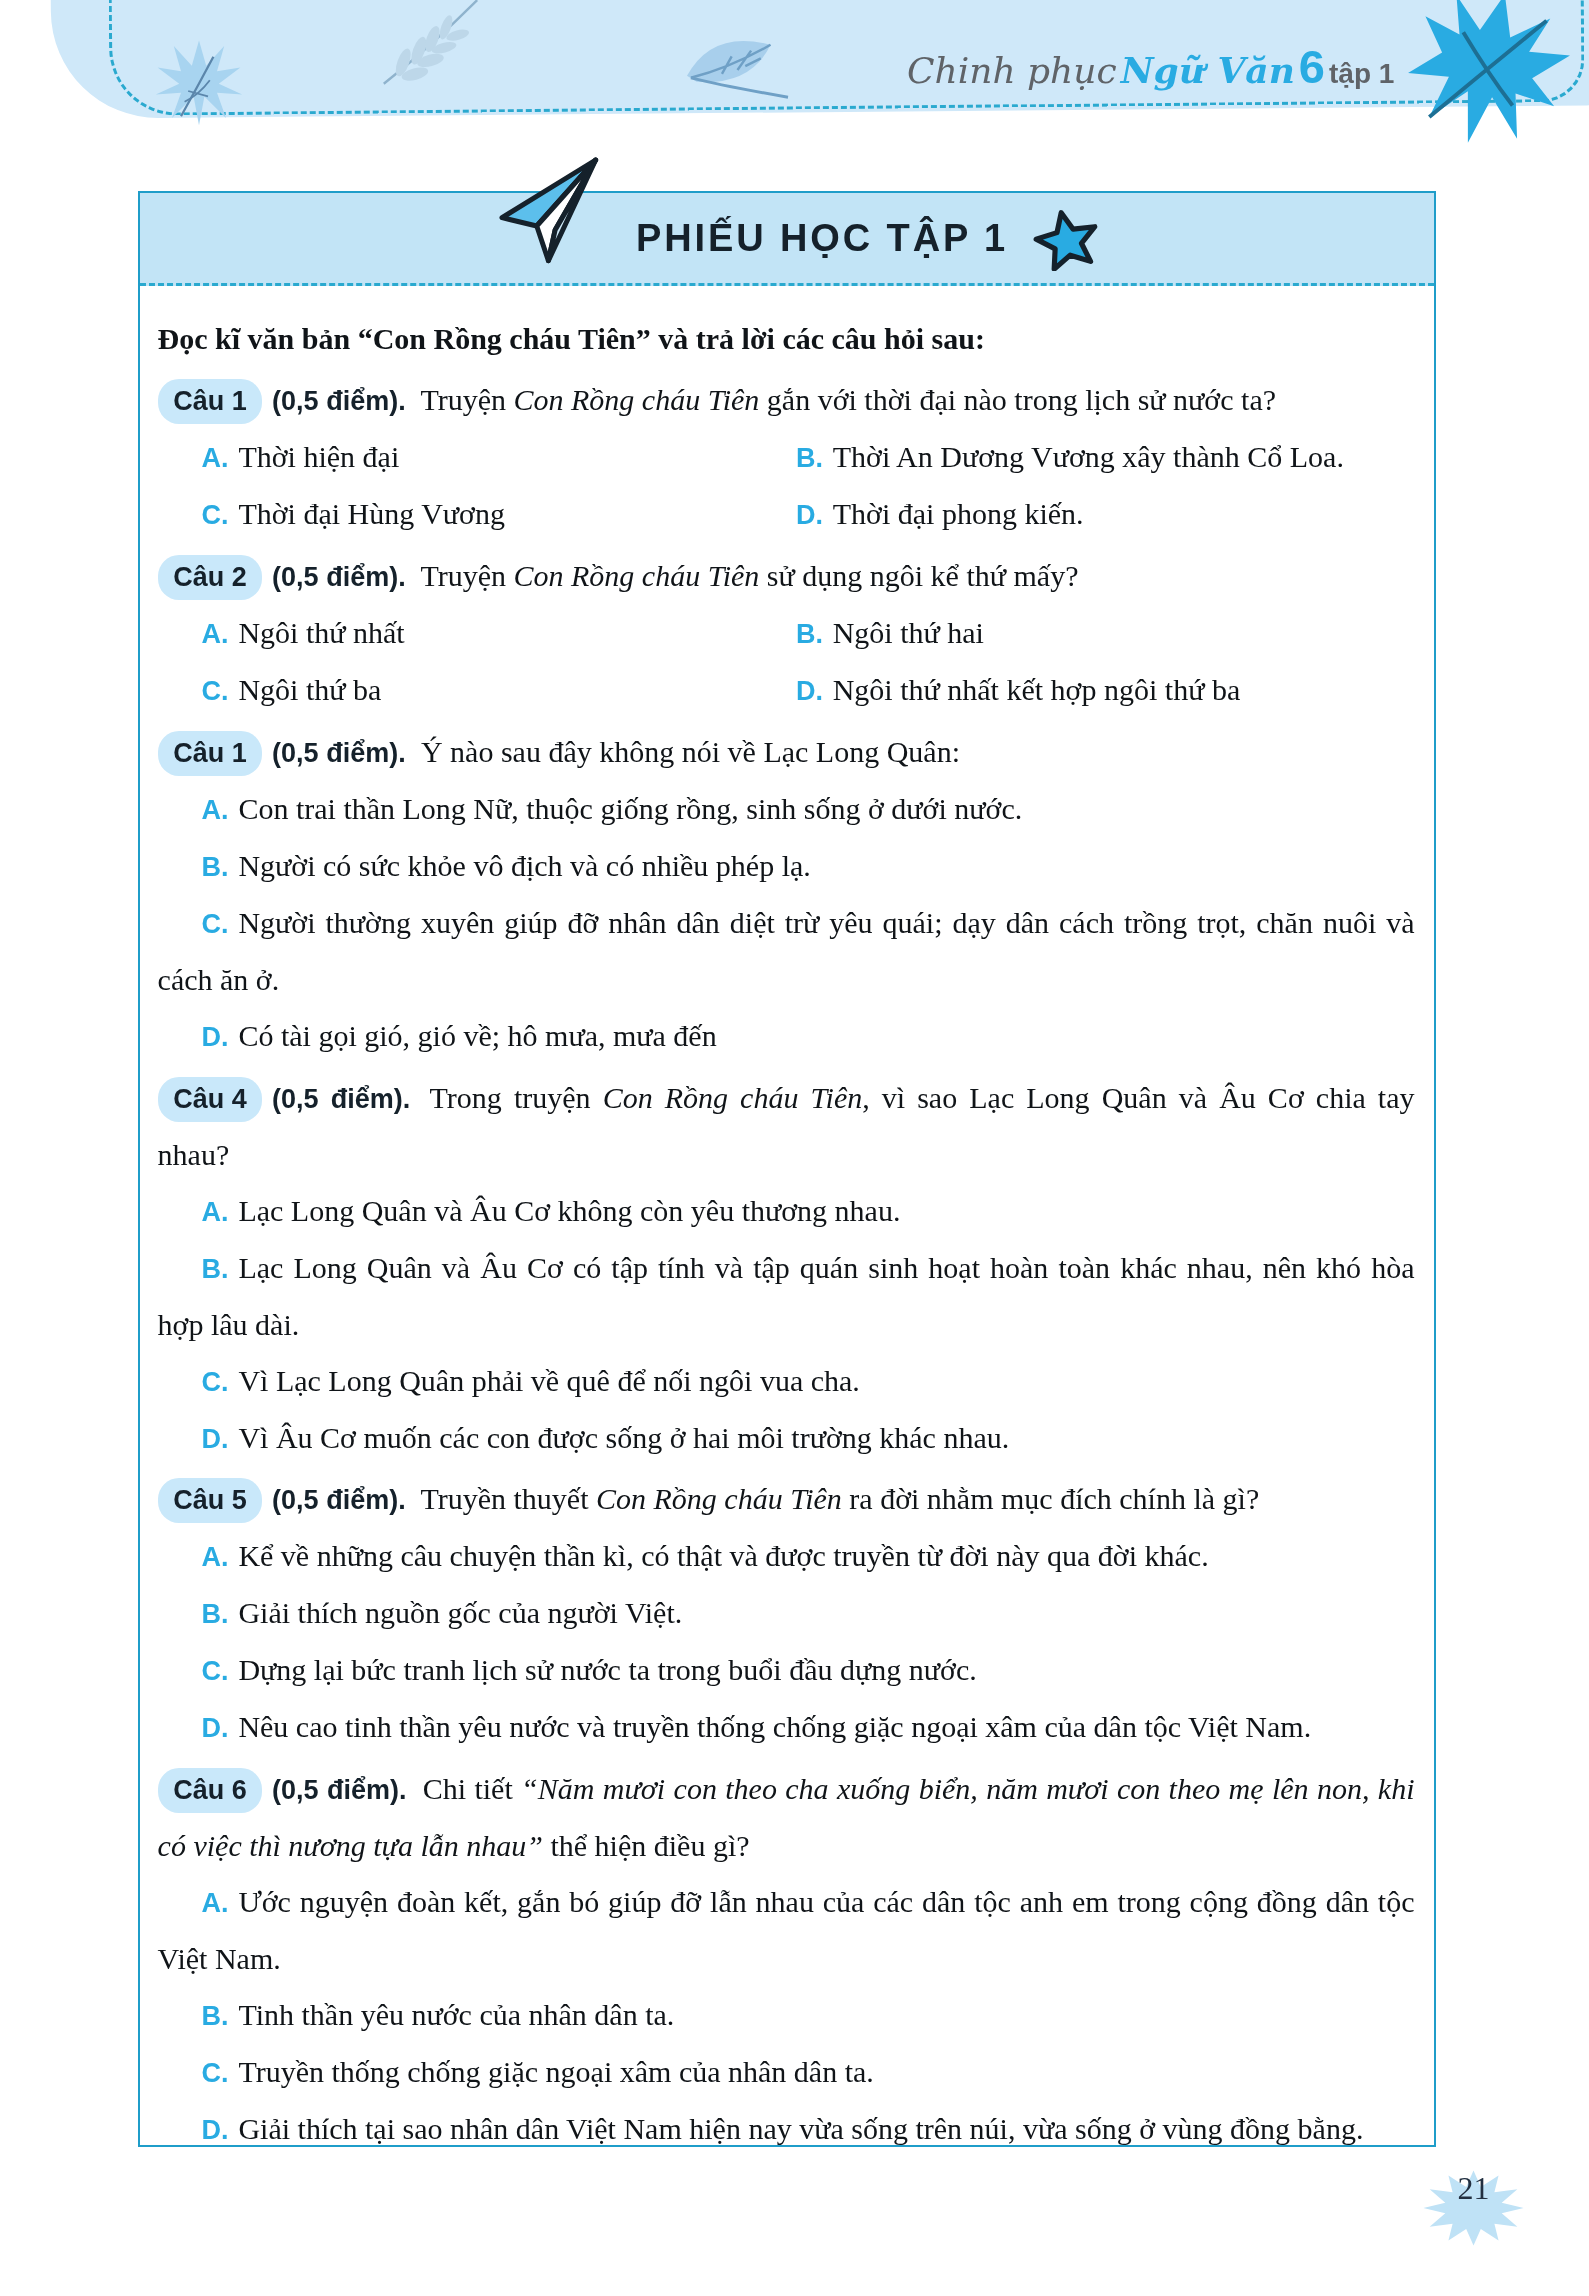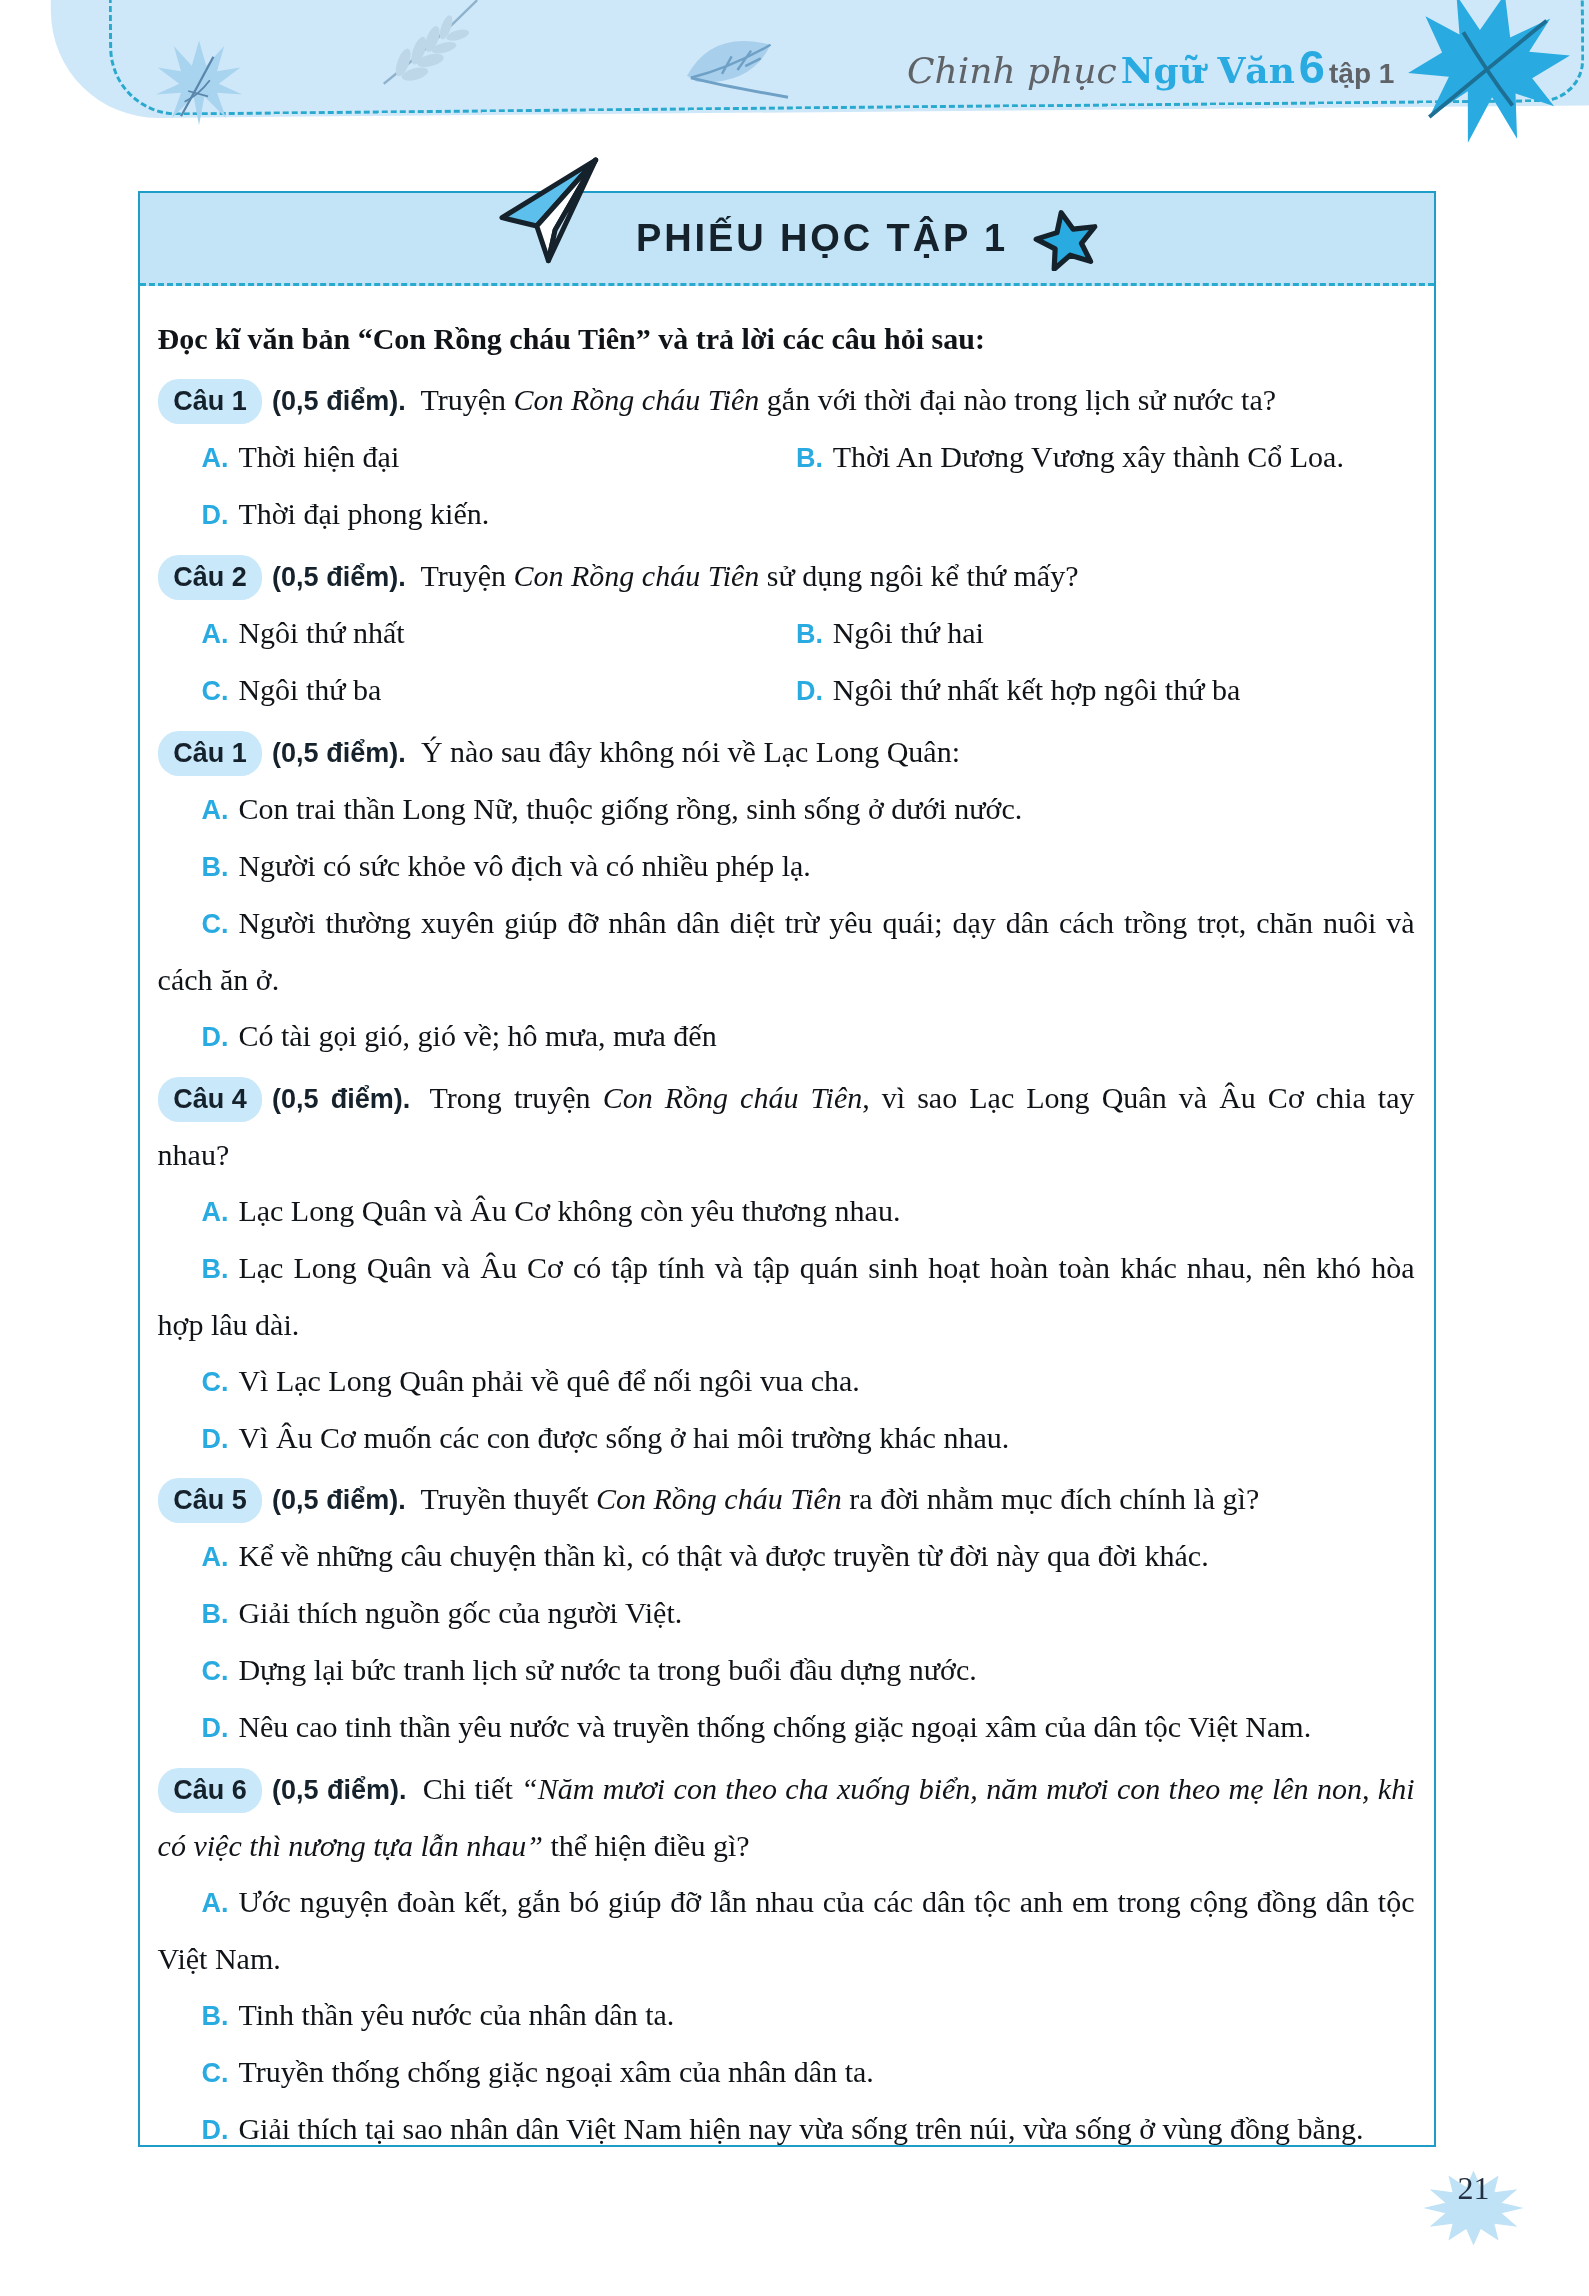--- a/index.html
+++ b/index.html
@@ -7,21 +7,21 @@
   .page{position:relative;width:1590px;height:2297px;background:#fff;overflow:hidden;
         font-family:"Liberation Serif",serif;color:#101418;}
 
   
   .band{position:absolute;left:51px;top:-60px;right:-29px;height:172px;
         background:var(--band-blue);border-radius:0 0 33px 107px;transform:rotate(-0.5deg);}
   .band-dash{position:absolute;left:109px;top:-51px;right:5.9px;height:154px;
         border:3.9px dashed var(--dash-teal);border-radius:0 0 43px 68px;transform:rotate(-0.55deg);}
   .brand{position:absolute;top:39px;left:907px;width:458px;text-align:right;white-space:nowrap;}
   .brand .script{font-family:"DejaVu Serif",serif;font-style:italic;font-size:36px;color:var(--script-gray);}
-  .brand .script-blue{font-family:"DejaVu Serif",serif;font-weight:bold;
+  .brand .script-blue{font-family:"DejaVu Serif",serif;font-style:italic;font-weight:bold;
         font-size:36px;color:var(--accent-blue);}
   .brand .num{font-family:"Liberation Sans",sans-serif;font-weight:bold;font-size:47px;color:var(--accent-blue);}
   .brand .suffix{font-family:"Liberation Sans",sans-serif;font-weight:bold;font-size:28px;color:var(--script-gray);}
   .deco{position:absolute;}
 
   
   .sheet{position:absolute;left:138px;top:191px;width:1298px;height:1956px;
          border:2.9px solid var(--box-border);background:#fff;box-sizing:border-box;}
   .banner{position:relative;height:90px;background:var(--banner-blue);
           border-bottom:3.9px dashed var(--dash-teal);display:flex;align-items:center;justify-content:center;gap:25px;padding-left:19px;}
@@ -115,20 +115,21 @@
     </div>
 
     <div class="content">
       <p class="intro">Đọc kĩ văn bản “Con Rồng cháu Tiên” và trả lời các câu hỏi sau:</p>
       <div>
           <section class="question">
             <p class="stem"><span class="badge">Câu 1</span><span class="points">(0,5 điểm).</span> <span>Truyện </span><i>Con Rồng cháu Tiên</i><span> gắn với thời đại nào trong lịch sử nước ta?</span></p>
             <div class="opts grid">
               <p class="opt"><span class="letter">A.</span>Thời hiện đại</p>
               <p class="opt"><span class="letter">B.</span>Thời An Dương Vương xây thành Cổ Loa.</p>
+              <p class="opt"><span class="letter">C.</span>Thời đại Hùng Vương</p>
               <p class="opt"><span class="letter">D.</span>Thời đại phong kiến.</p>
             </div>
           </section>
           <section class="question">
             <p class="stem"><span class="badge">Câu 2</span><span class="points">(0,5 điểm).</span> <span>Truyện </span><i>Con Rồng cháu Tiên</i><span> sử dụng ngôi kể thứ mấy?</span></p>
             <div class="opts grid">
               <p class="opt"><span class="letter">A.</span>Ngôi thứ nhất</p>
               <p class="opt"><span class="letter">B.</span>Ngôi thứ hai</p>
               <p class="opt"><span class="letter">C.</span>Ngôi thứ ba</p>
               <p class="opt"><span class="letter">D.</span>Ngôi thứ nhất kết hợp ngôi thứ ba</p>

